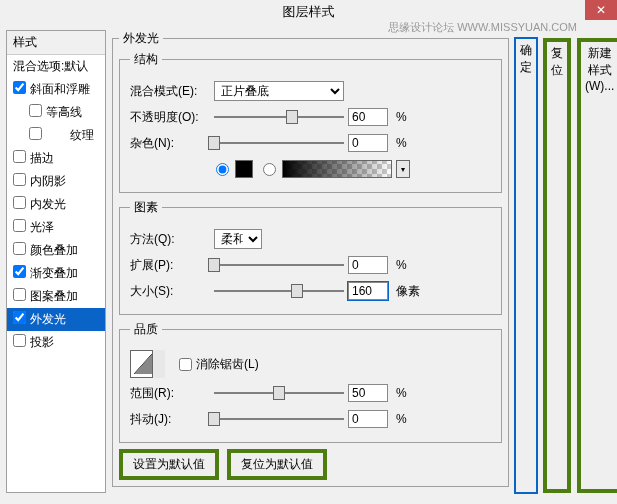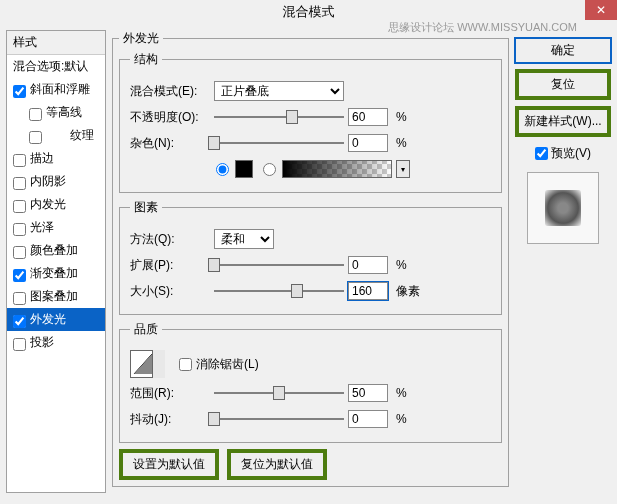--- a/index.html
+++ b/index.html
@@ -4,21 +4,21 @@
 <style>
 * { box-sizing: border-box; margin: 0; padding: 0; font-family: "Microsoft YaHei", SimSun, sans-serif; font-size: 12px; }
 body { background: #f0f0f0; width: 617px; height: 504px; position: relative; }
 .titlebar { height: 24px; background: #f0f0f0; display: flex; align-items: center; position: relative; }
 .title { position: absolute; left: 50%; transform: translateX(-50%); font-size: 13px; }
 .watermark { position: absolute; right: 40px; top: 20px; color: #999; font-size: 11px; }
 .close-btn { position: absolute; right: 0; top: 0; width: 32px; height: 20px; background: #c75050; color: #fff; display: flex; align-items: center; justify-content: center; cursor: pointer; }
 .main { display: flex; padding: 6px; gap: 6px; }
 .left-panel { width: 100px; border: 1px solid #a0a0a0; background: #fff; }
 .panel-header { background: #f0f0f0; padding: 3px 6px; border-bottom: 1px solid #ccc; }
-.style-item { padding: 3px 6px; display: flex; align-items: flex-end; gap: 4px; cursor: pointer; }
+.style-item { padding: 3px 6px; display: flex; align-items: flex-start; gap: 4px; cursor: pointer; }
 .style-item.selected { background: #0a63c6; color: #fff; }
 .style-item input[type=checkbox] { width: 13px; height: 13px; }
 .center-panel { flex: 1; }
 fieldset { border: 1px solid #a0a0a0; margin-bottom: 6px; padding: 8px 10px; }
 legend { padding: 0 4px; font-size: 12px; }
 .fieldset-main { padding: 4px 6px 6px; }
 .row { display: flex; align-items: center; margin: 4px 0; gap: 4px; min-height: 22px; }
 .row-label { width: 80px; text-align: left; }
 select { border: 1px solid #888; padding: 1px 2px; background: #fff; height: 20px; }
 .slider { flex: 1; max-width: 130px; height: 16px; position: relative; display: flex; align-items: center; }
@@ -28,34 +28,34 @@
 .unit { margin-left: 4px; }
 .swatch { width: 18px; height: 18px; border: 1px solid #666; display: inline-block; }
 .swatch.black { background: #000; }
 .gradient { width: 110px; height: 18px; border: 1px solid #666; background: repeating-conic-gradient(#ccc 0 25%, #fff 0 50%) 50%/10px 10px; position: relative; }
 .gradient::before { content: ""; position: absolute; inset: 0; background: linear-gradient(to right, #000, transparent); }
 .gradient-dd { width: 14px; height: 18px; border: 1px solid #666; background: #e8e8e8; display: flex; align-items: center; justify-content: center; font-size: 8px; }
 input[type=radio] { margin: 0 2px; }
 .contour-box { width: 35px; height: 28px; border: 1px solid #666; background: #fff; position: relative; }
 .contour-box::after { content: ""; position: absolute; right: -1px; top: -1px; bottom: -1px; width: 12px; border-left: 1px solid #666; background: #e8e8e8; }
 .contour-box svg { position: absolute; left: 2px; top: 2px; }
-.right-panel { width: 96px; display: flex; flex-direction: column; gap: 6px; padding-top: 8px; }
+.right-panel { width: 96px; display: flex; flex-direction: row; gap: 6px; padding-top: 8px; }
 .btn { border: 4px solid #4d7c0f; background: #efefef; padding: 3px 4px; text-align: center; cursor: pointer; }
 .btn.primary { border: 1px solid #0a63c6; outline: 1px solid #0a63c6; }
 .preview-label { display: flex; align-items: center; justify-content: center; gap: 3px; margin-top: 2px; }
 .preview-box { width: 72px; height: 72px; border: 1px solid #aaa; margin: 4px auto; background: #f8f8f8; display: flex; align-items: center; justify-content: center; }
 .preview-thumb { width: 36px; height: 36px; background: radial-gradient(circle, #888 20%, #555 60%, #f0f0f0 100%); border-radius: 2px; }
 .bottom-btns { display: flex; justify-content: flex-start; gap: 8px; margin-top: 6px; }
 .bottom-btns .btn { padding: 3px 10px; }
 </style>
 </head>
 <body>
 
 <div class="titlebar">
-  <span class="title">混合模式</span>
+  <span class="title">图层样式</span>
   <span class="watermark">思缘设计论坛 WWW.MISSYUAN.COM</span>
   <div class="close-btn">✕</div>
 </div>
 
 <div class="main">
   <div class="left-panel">
     <div class="panel-header">样式</div>
     <div class="style-item">
         <span>混合选项:默认</span>
       </div>
@@ -148,21 +148,21 @@
           <input type="radio" name="glowtype" style="margin-left: 6px;">
           <span class="gradient"></span>
           <span class="gradient-dd">▾</span>
         </div>
       </fieldset>
 
       <fieldset>
         <legend>图素</legend>
         <div class="row">
           <span class="row-label">方法(Q):</span>
-          <select style="width:60px"><option>柔和</option></select>
+          <select style="width:48px"><option>柔和</option></select>
         </div>
         <div class="row">
           <span class="row-label">扩展(P):</span>
           <div class="slider">
               <div class="slider-track">
                 <div class="slider-thumb" style="left:0%"></div>
               </div>
             </div>
           <input type="text" class="num" value="0" style="">
           <span class="unit">%</span>

